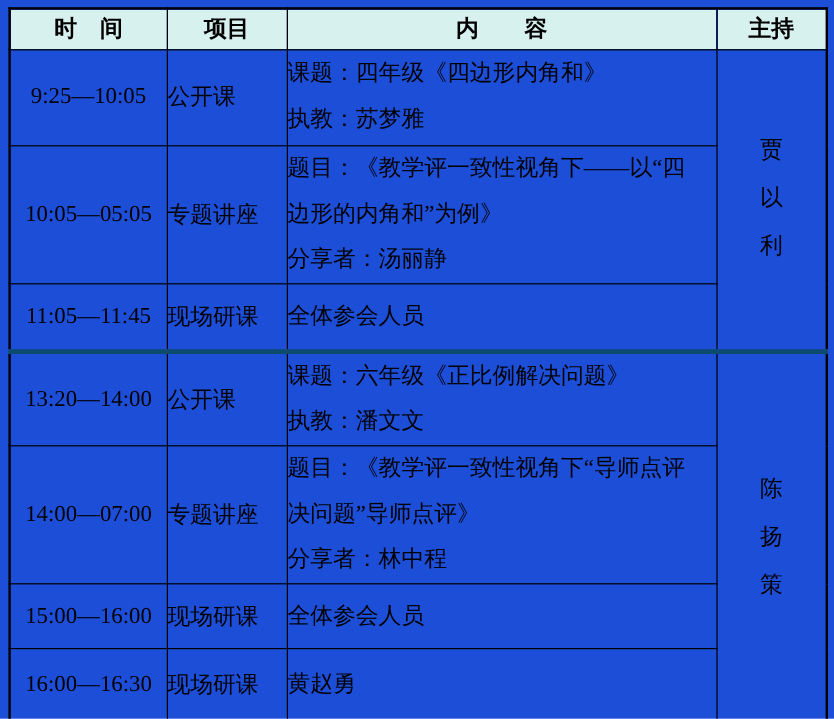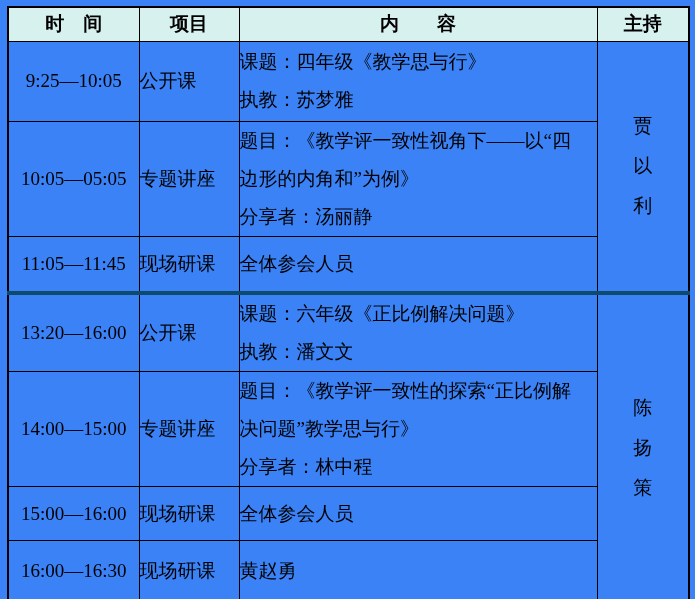--- a/index.html
+++ b/index.html
@@ -9,21 +9,21 @@
     width: 695px;
     height: 599px;
     font-family: "Liberation Serif", "DejaVu Serif", serif;
     color: #000000;
   }
   .doc {
     box-sizing: border-box;
     width: 695px;
     height: 599px;
     padding: 6px 7px;
-    background: #3b82f6;
+    background: #1d4ed8;
   }
   table.schedule {
     border-collapse: collapse;
     table-layout: fixed;
     width: 681px;
     border: 2px solid #000000;
   }
   table.schedule th,
   table.schedule td {
     border: 1px solid #000000;
@@ -87,21 +87,21 @@
       <th>时　间</th>
       <th>项目</th>
       <th>内　　容</th>
       <th>主持</th>
     </tr>
 
     <tr style="height:80px">
       <td class="c-time">9:25—10:05</td>
       <td class="c-item">公开课</td>
       <td class="c-content">
-        <div class="line">课题：四年级《教学思与行》</div>
+        <div class="line">课题：四年级《四边形内角和》</div>
         <div class="line">执教：苏梦雅</div>
       </td>
       <td class="c-host" rowspan="3">
         <div class="vname">贾以利</div>
       </td>
     </tr>
 
     <tr style="height:115px">
       <td class="c-time">10:05—05:05</td>
       <td class="c-item">专题讲座</td>
@@ -114,37 +114,37 @@
 
     <tr style="height:57px">
       <td class="c-time">11:05—11:45</td>
       <td class="c-item">现场研课</td>
       <td class="c-content">
         <div class="line">全体参会人员</div>
       </td>
     </tr>
 
     <tr class="section-start" style="height:78px">
-      <td class="c-time">13:20—16:00</td>
+      <td class="c-time">13:20—14:00</td>
       <td class="c-item">公开课</td>
       <td class="c-content">
         <div class="line">课题：六年级《正比例解决问题》</div>
         <div class="line">执教：潘文文</div>
       </td>
       <td class="c-host" rowspan="4">
         <div class="vname">陈扬策</div>
       </td>
     </tr>
 
     <tr style="height:113px">
-      <td class="c-time">14:00—15:00</td>
+      <td class="c-time">14:00—07:00</td>
       <td class="c-item">专题讲座</td>
       <td class="c-content">
-        <div class="line">题目：《教学评一致性的探索“正比例解</div>
-        <div class="line">决问题”教学思与行》</div>
+        <div class="line">题目：《教学评一致性视角下“导师点评</div>
+        <div class="line">决问题”导师点评》</div>
         <div class="line">分享者：林中程</div>
       </td>
     </tr>
 
     <tr style="height:54px">
       <td class="c-time">15:00—16:00</td>
       <td class="c-item">现场研课</td>
       <td class="c-content">
         <div class="line">全体参会人员</div>
       </td>

